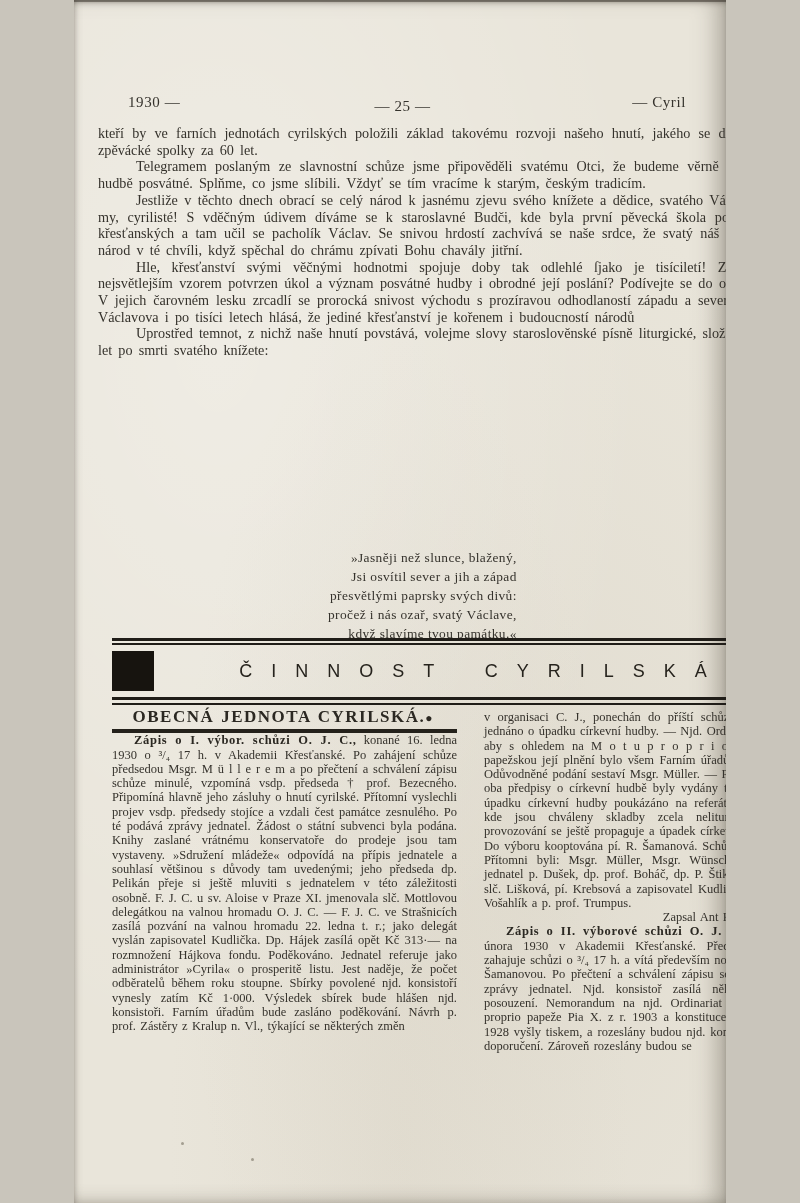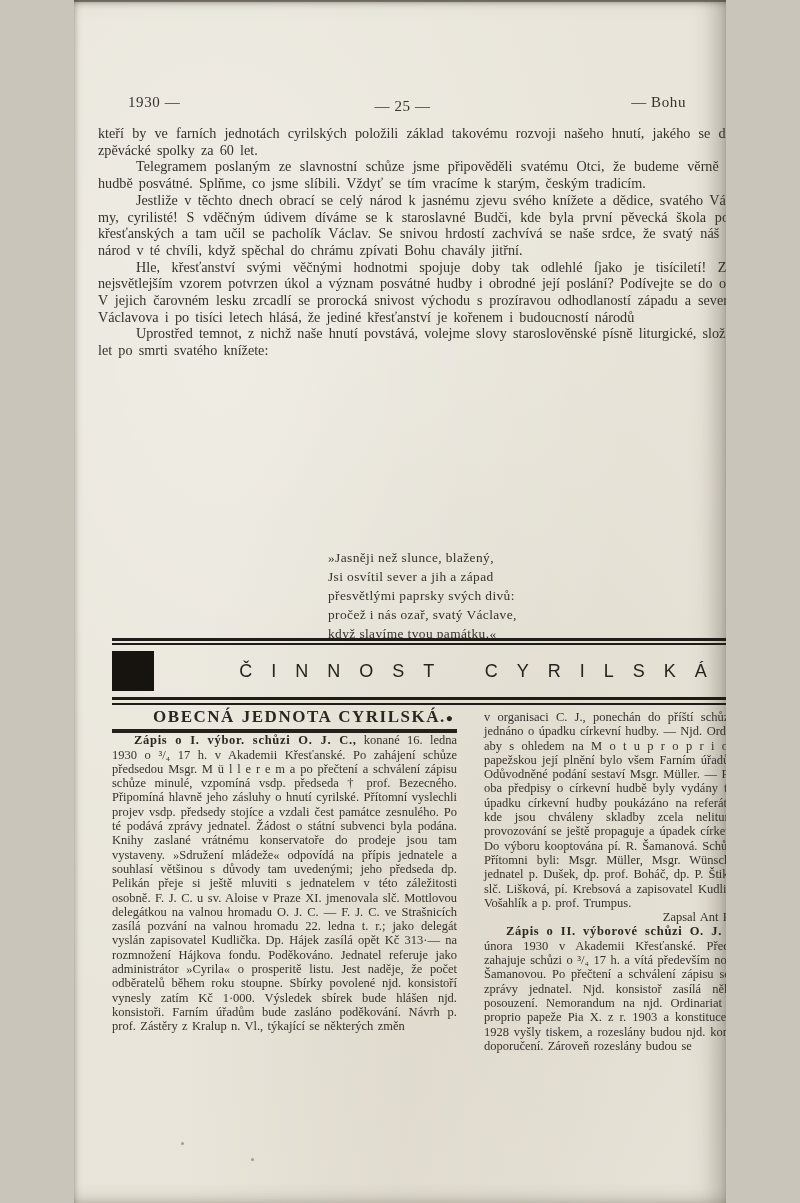--- a/index.html
+++ b/index.html
@@ -29,21 +29,21 @@
   .ph-right{position:absolute;right:0;top:0;}
   
   .article{
     position:absolute;top:125px;left:24px;width:724px;
     font-size:14.2px;line-height:16.7px;text-align:justify;word-spacing:2.6px;
   }
   .ap{margin:0;text-indent:38px;}
   .ap.noindent{text-indent:0;}
   
   .poem{position:absolute;top:548px;left:254px;font-size:13.4px;line-height:19px;letter-spacing:.4px;}
-  .poem-line{white-space:nowrap;}
+  .poem-line{white-space:nowrap;text-align:right;}
   
   .banner{position:absolute;top:638px;left:38px;width:722px;}
   .rule{background:#201d18;}
   .r1{height:3px;margin-bottom:2px;}
   .r2{height:2px;}
   .banner-row{display:flex;align-items:center;justify-content:space-between;height:52px;}
   .sq{width:42px;height:40px;background:#17140f;}
   .banner-title{
     flex:1;text-align:center;
     font-family:"Liberation Sans", sans-serif;
@@ -55,21 +55,21 @@
   .r3{height:3px;margin-bottom:3px;}
   .r4{height:2px;}
   
   .columns{
     position:absolute;top:710px;left:38px;width:724px;
     display:flex;gap:27px;
     font-size:12.5px;line-height:14.3px;text-align:justify;word-spacing:1.2px;
   }
   .col-left{width:345px;}
   .col-right{width:352px;}
-  .col-heading-row{display:flex;align-items:baseline;justify-content:flex-end;}
+  .col-heading-row{display:flex;align-items:baseline;justify-content:center;}
   .col-heading{font-size:17px;font-weight:700;letter-spacing:1.5px;white-space:nowrap;color:#2b2822;}
   .heading-bullet{font-size:12px;padding-right:4px;color:#2b2822;}
   .heading-rule{height:4px;background:#24211b;margin-top:4px;}
   .cp{margin:0;}
   .entry{text-indent:22px;}
   .entry b{letter-spacing:.7px;color:#2b2822;}
   .first-entry{}
   .signature{text-align:right;padding-right:34px;}
   
   .speck{position:absolute;width:3px;height:3px;border-radius:50%;background:rgba(95,88,72,.5);}
@@ -78,21 +78,21 @@
 </style>
 </head>
 <body>
 
 <div class="page">
   <div class="edge-top"></div>
 
   <div class="page-header">
     <span class="ph-left">1930 —</span>
     <span class="ph-center">— 25 —</span>
-    <span class="ph-right">— Bohu</span>
+    <span class="ph-right">— Cyril</span>
   </div>
 
   <div class="article">
     <p class="ap noindent">kteří by ve farních jednotách cyrilských položili základ takovému rozvoji našeho hnutí, jakého se dopracovaly naše zpěvácké spolky za 60 let.</p>
     <p class="ap">Telegramem poslaným ze slavnostní schůze jsme připověděli svatému Otci, že budeme věrně plniti zákony o hudbě posvátné. Splňme, co jsme slíbili. Vždyť se tím vracíme k starým, českým tradicím.</p>
     <p class="ap">Jestliže v těchto dnech obrací se celý národ k jasnému zjevu svého knížete a dědice, svatého Václava, čím spíše my, cyrilisté! S vděčným údivem díváme se k staroslavné Budči, kde byla první pěvecká škola posvátných zpěvů křesťanských a tam učil se pacholík Václav. Se snivou hrdostí zachvívá se naše srdce, že svatý náš kníže umíral za národ v té chvíli, když spěchal do chrámu zpívati Bohu chavály jitřní.</p>
     <p class="ap">Hle, křesťanství svými věčnými hodnotmi spojuje doby tak odlehlé ſjako je tisíciletí! Zda nemáme tu nejsvětlejším vzorem potvrzen úkol a význam posvátné hudby i obrodné její poslání? Podívejte se do očí Václavových! V jejich čarovném lesku zrcadlí se prorocká snivost východu s prozíravou odhodlaností západu a seversky přísná duše Václavova i po tisíci letech hlásá, že jediné křesťanství je kořenem i budoucností národů</p>
     <p class="ap">Uprostřed temnot, z nichž naše hnutí povstává, volejme slovy staroslověnské písně liturgické, složené necelých 50 let po smrti svatého knížete:</p>
   </div>
 

